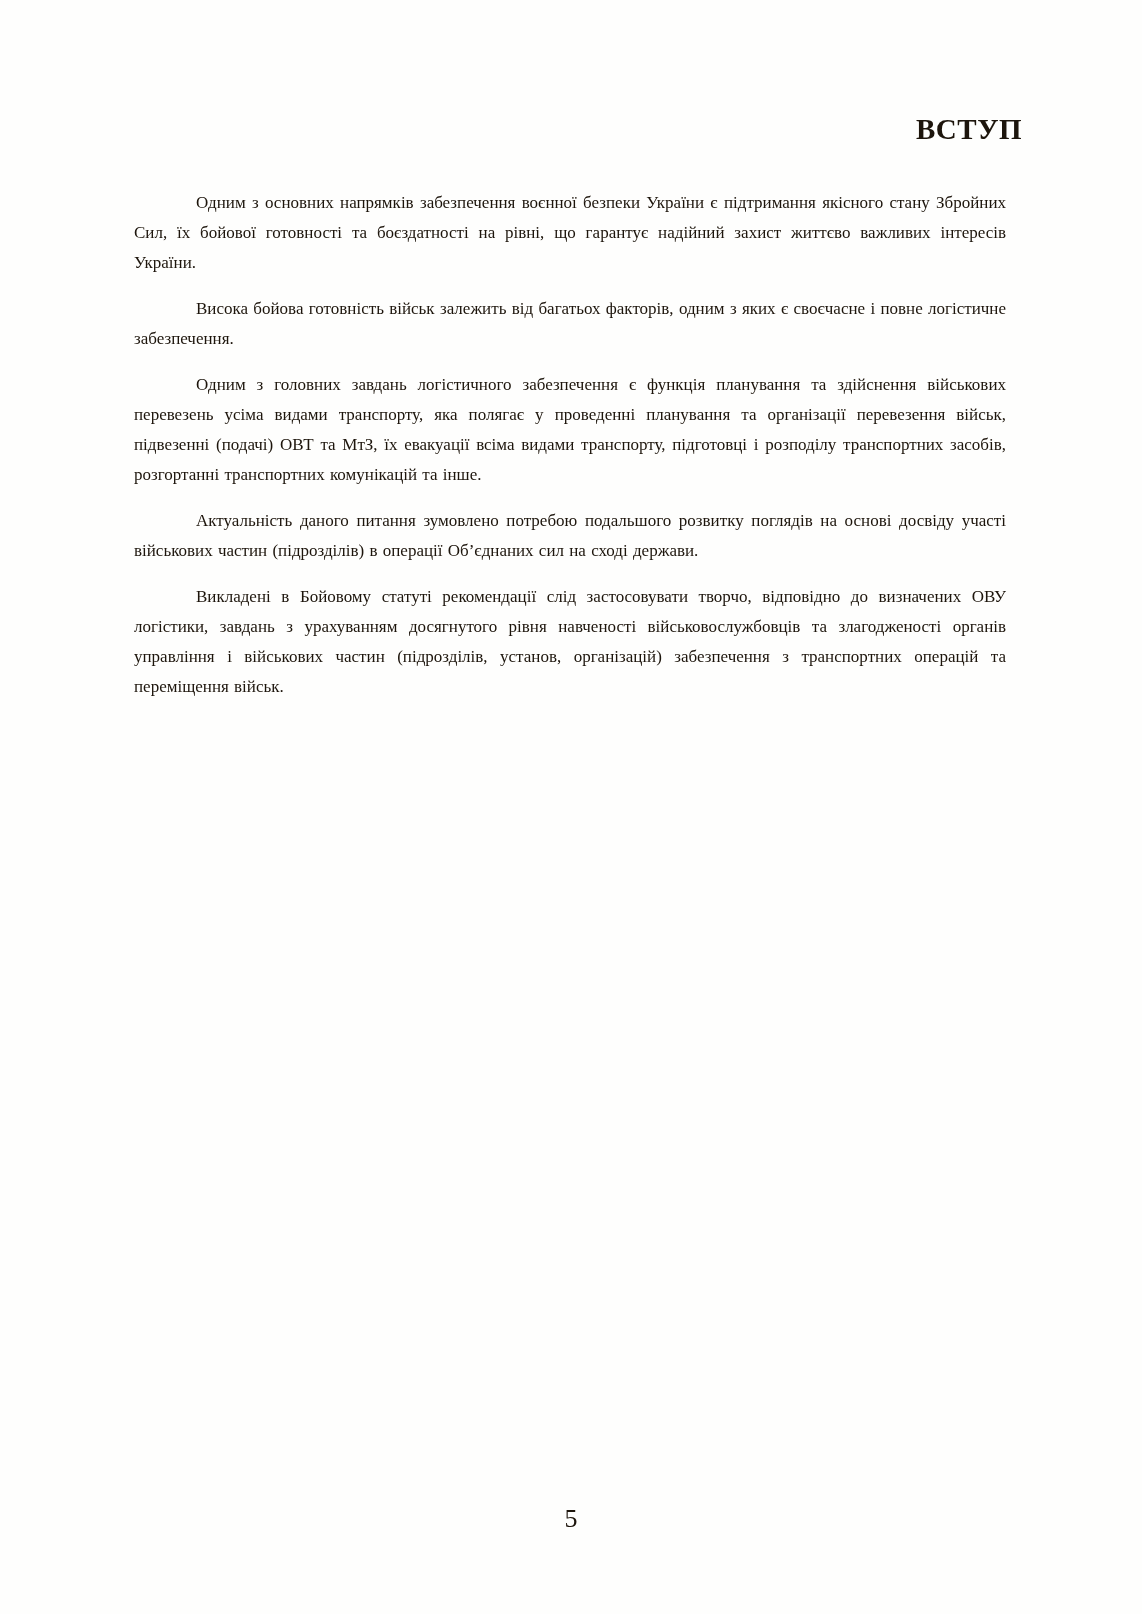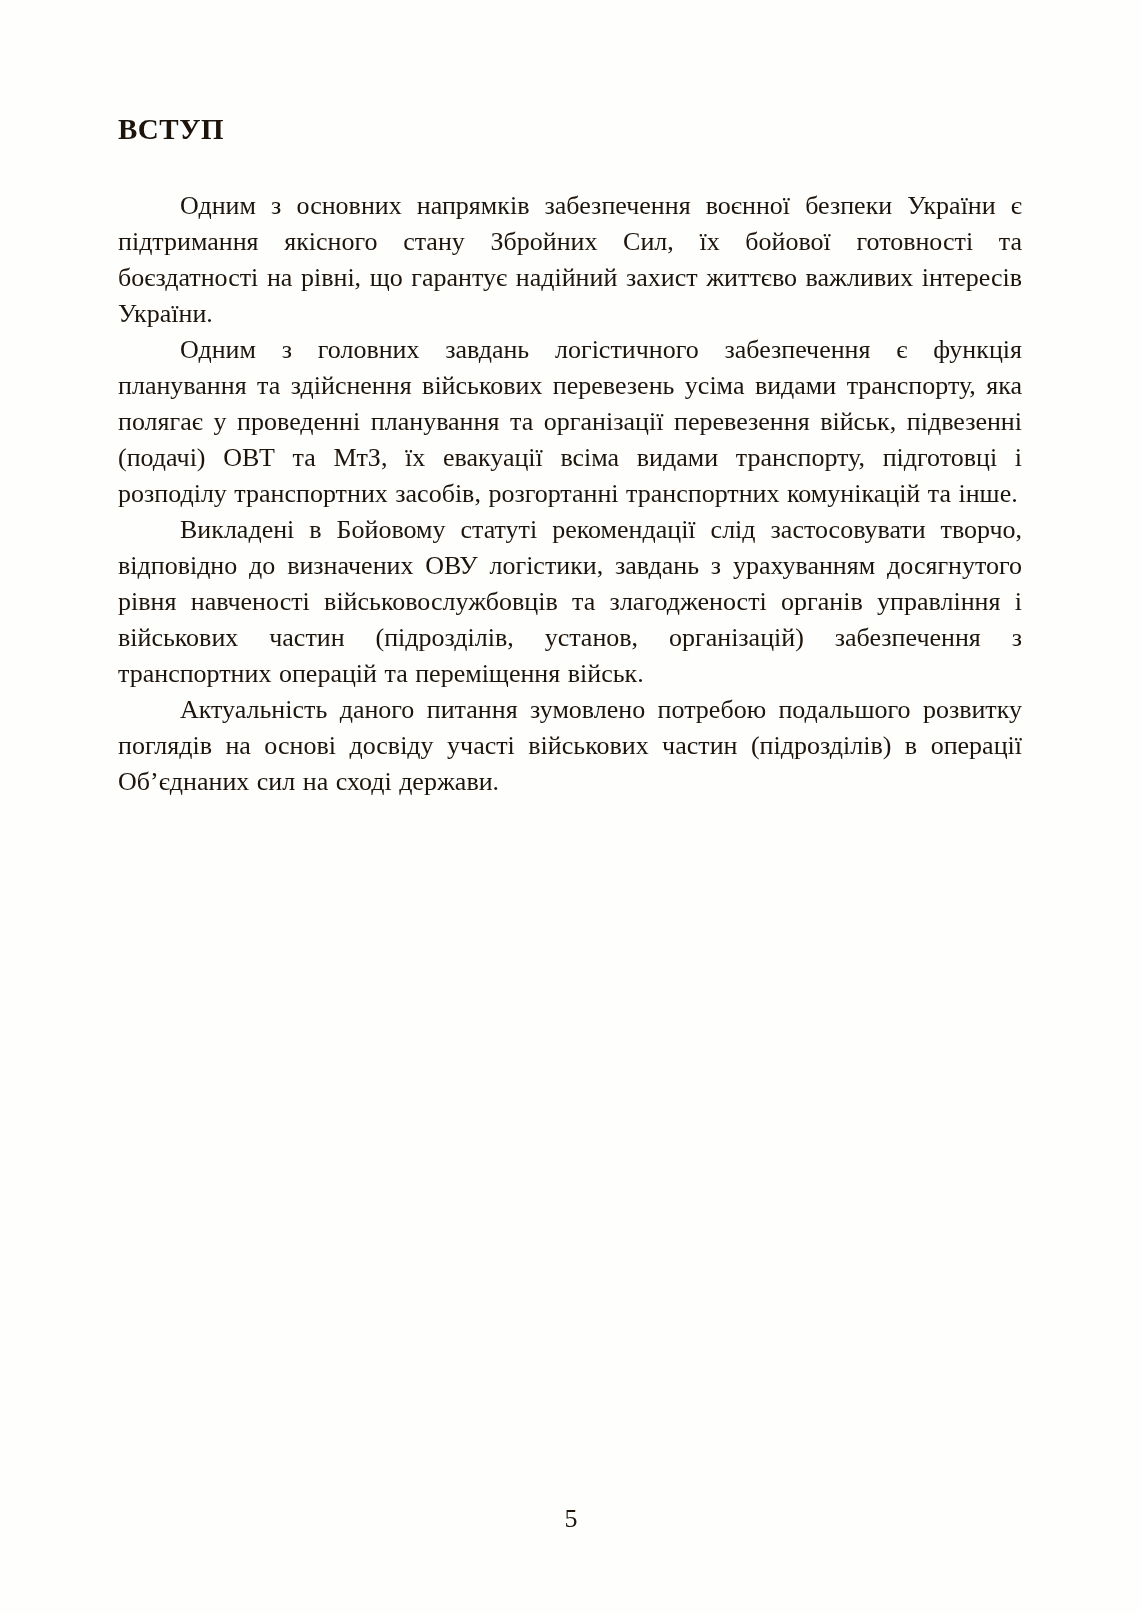--- a/index.html
+++ b/index.html
@@ -22,27 +22,27 @@
     position: absolute;
     left: 118px;
     top: 112px;
     width: 904px;
   }
   .doc-title {
     margin: 0 0 42px 0;
     font-size: 29px;
     line-height: 34px;
     font-weight: bold;
-    text-align: left;
+    text-align: right;
     letter-spacing: 0.5px;
   }
   .doc-paragraph {
-    margin: 0;
-    font-size: 26px;
-    line-height: 36px;
+    margin: 16px;
+    font-size: 17px;
+    line-height: 30px;
     text-align: justify;
     text-indent: 62px;
     word-spacing: 1px;
   }
   .page-number {
     position: absolute;
     top: 1504px;
     left: 0;
     width: 100%;
     text-align: center;
@@ -53,23 +53,24 @@
 </style>
 </head>
 <body>
 
 <div class="sheet">
   <div class="text-block">
     <h1 class="doc-title">ВСТУП</h1>
 
     <p class="doc-paragraph">Одним з основних напрямків забезпечення воєнної безпеки України є підтримання якісного стану Збройних Сил, їх бойової готовності та боєздатності на рівні, що гарантує надійний захист життєво важливих інтересів України.</p>
 
+    <p class="doc-paragraph">Висока бойова готовність військ залежить від багатьох факторів, одним з яких є своєчасне і повне логістичне забезпечення.</p>
 
     <p class="doc-paragraph">Одним з головних завдань логістичного забезпечення є функція планування та здійснення військових перевезень усіма видами транспорту, яка полягає у проведенні планування та організації перевезення військ, підвезенні (подачі) ОВТ та МтЗ, їх евакуації всіма видами транспорту, підготовці і розподілу транспортних засобів, розгортанні транспортних комунікацій та інше.</p>
 
 
+    <p class="doc-paragraph">Актуальність даного питання зумовлено потребою подальшого розвитку поглядів на основі досвіду участі військових частин (підрозділів) в операції Об’єднаних сил на сході держави.</p>
+
     <p class="doc-paragraph">Викладені в Бойовому статуті рекомендації слід застосовувати творчо, відповідно до визначених ОВУ логістики, завдань з урахуванням досягнутого рівня навченості військовослужбовців та злагодженості органів управління і військових частин (підрозділів, установ, організацій) забезпечення з транспортних операцій та переміщення військ.</p>
-
-    <p class="doc-paragraph">Актуальність даного питання зумовлено потребою подальшого розвитку поглядів на основі досвіду участі військових частин (підрозділів) в операції Об’єднаних сил на сході держави.</p>
   </div>
 
   <div class="page-number">5</div>
 </div>
 
 </body></html>

